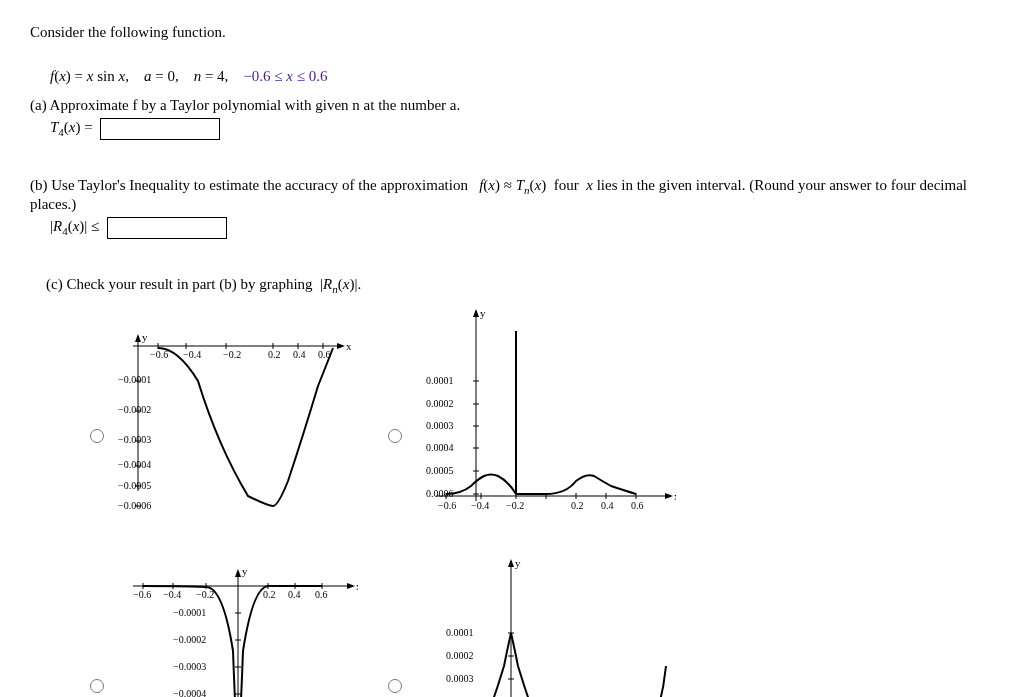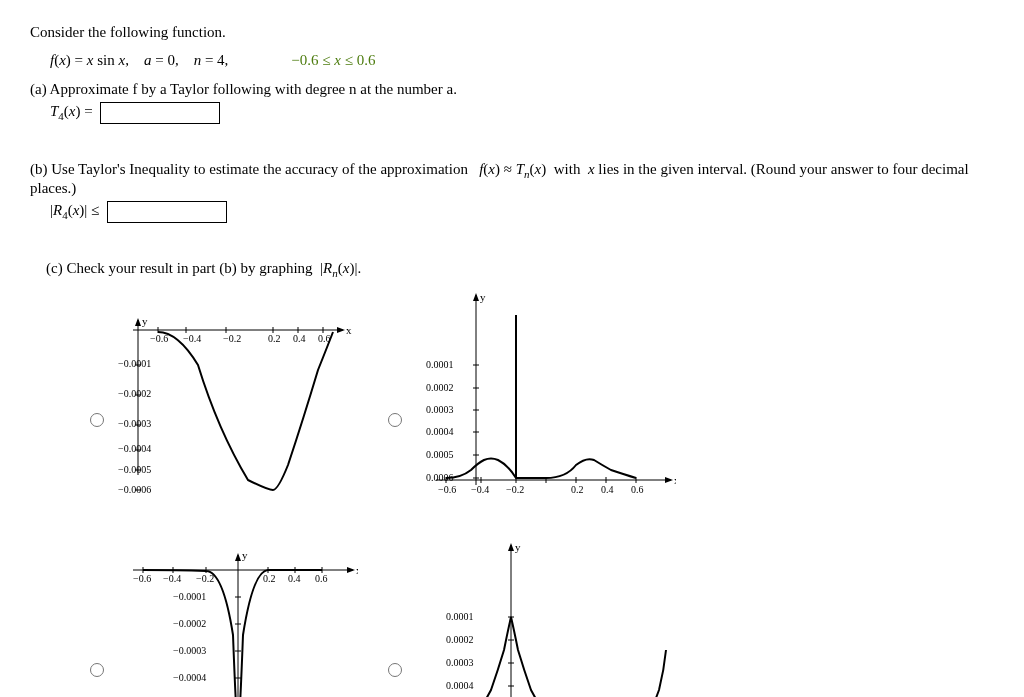--- a/index.html
+++ b/index.html
@@ -5,32 +5,32 @@
     * { box-sizing: border-box; margin: 0; padding: 0; }
     body {
       background: #fff;
       font-family: "Times New Roman", Times, serif;
       font-size: 15px;
       color: #000;
       padding: 20px 30px;
       width: 1024px;
       min-height: 697px;
     }
-    .problem-text { margin-bottom: 8px; line-height: 1.6; }
+    .problem-text { margin-bottom: 24px; line-height: 1.6; }
     .math-line { margin: 4px 0 8px 20px; font-size: 15px; }
     .part-label { margin: 12px 0 4px 0; }
     .input-box {
       display: inline-block;
       border: 1px solid #000;
       width: 120px;
       height: 22px;
       vertical-align: middle;
       margin-left: 4px;
     }
-    .blue { color: #4d7c0f; margin-left: 48px; }
+    .blue { color: #4c1d95; }
     svg text { font-family: "Times New Roman", Times, serif; }
     .graphs-row {
       display: flex;
       flex-direction: row;
       gap: 30px;
       margin-left: 60px;
     }
     .graphs-row2 {
       display: flex;
       flex-direction: row;
@@ -58,33 +58,33 @@
 
 <p class="problem-text">Consider the following function.</p>
 
 <div class="math-line">
   <span style="font-style:italic;">f</span>(<span style="font-style:italic;">x</span>) = <span style="font-style:italic;">x</span> sin <span style="font-style:italic;">x</span>,&nbsp;&nbsp;&nbsp;
   <span style="font-style:italic;">a</span> = 0,&nbsp;&nbsp;&nbsp;
   <span style="font-style:italic;">n</span> = 4,&nbsp;&nbsp;&nbsp;
   <span class="blue">−0.6 ≤ <span style="font-style:italic;">x</span> ≤ 0.6</span>
 </div>
 
-<p class="part-label">(a) Approximate f by a Taylor following with degree n at the number a.</p>
+<p class="part-label">(a) Approximate f by a Taylor polynomial with given n at the number a.</p>
 
 <div class="math-line">
   <span><span style="font-style:italic;">T</span><sub>4</sub>(<span style="font-style:italic;">x</span>) = </span>
   <span class="input-box"></span>
 </div>
 
 <br>
 
 <p class="part-label">
   (b) Use Taylor's Inequality to estimate the accuracy of the approximation &nbsp;
   <span style="font-style:italic;">f</span>(<span style="font-style:italic;">x</span>) ≈ <span style="font-style:italic;">T</span><sub><span style="font-style:italic;">n</span></sub>(<span style="font-style:italic;">x</span>)&nbsp;
-  <span>with</span>
+  <span>four</span>
   &nbsp;<span style="font-style:italic;">x</span> lies in the given interval. (Round your answer to four decimal places.)
 </p>
 
 <div class="math-line">
   <span>|<span style="font-style:italic;">R</span><sub>4</sub>(<span style="font-style:italic;">x</span>)| ≤ </span>
   <span class="input-box"></span>
 </div>
 
 <br>
 

